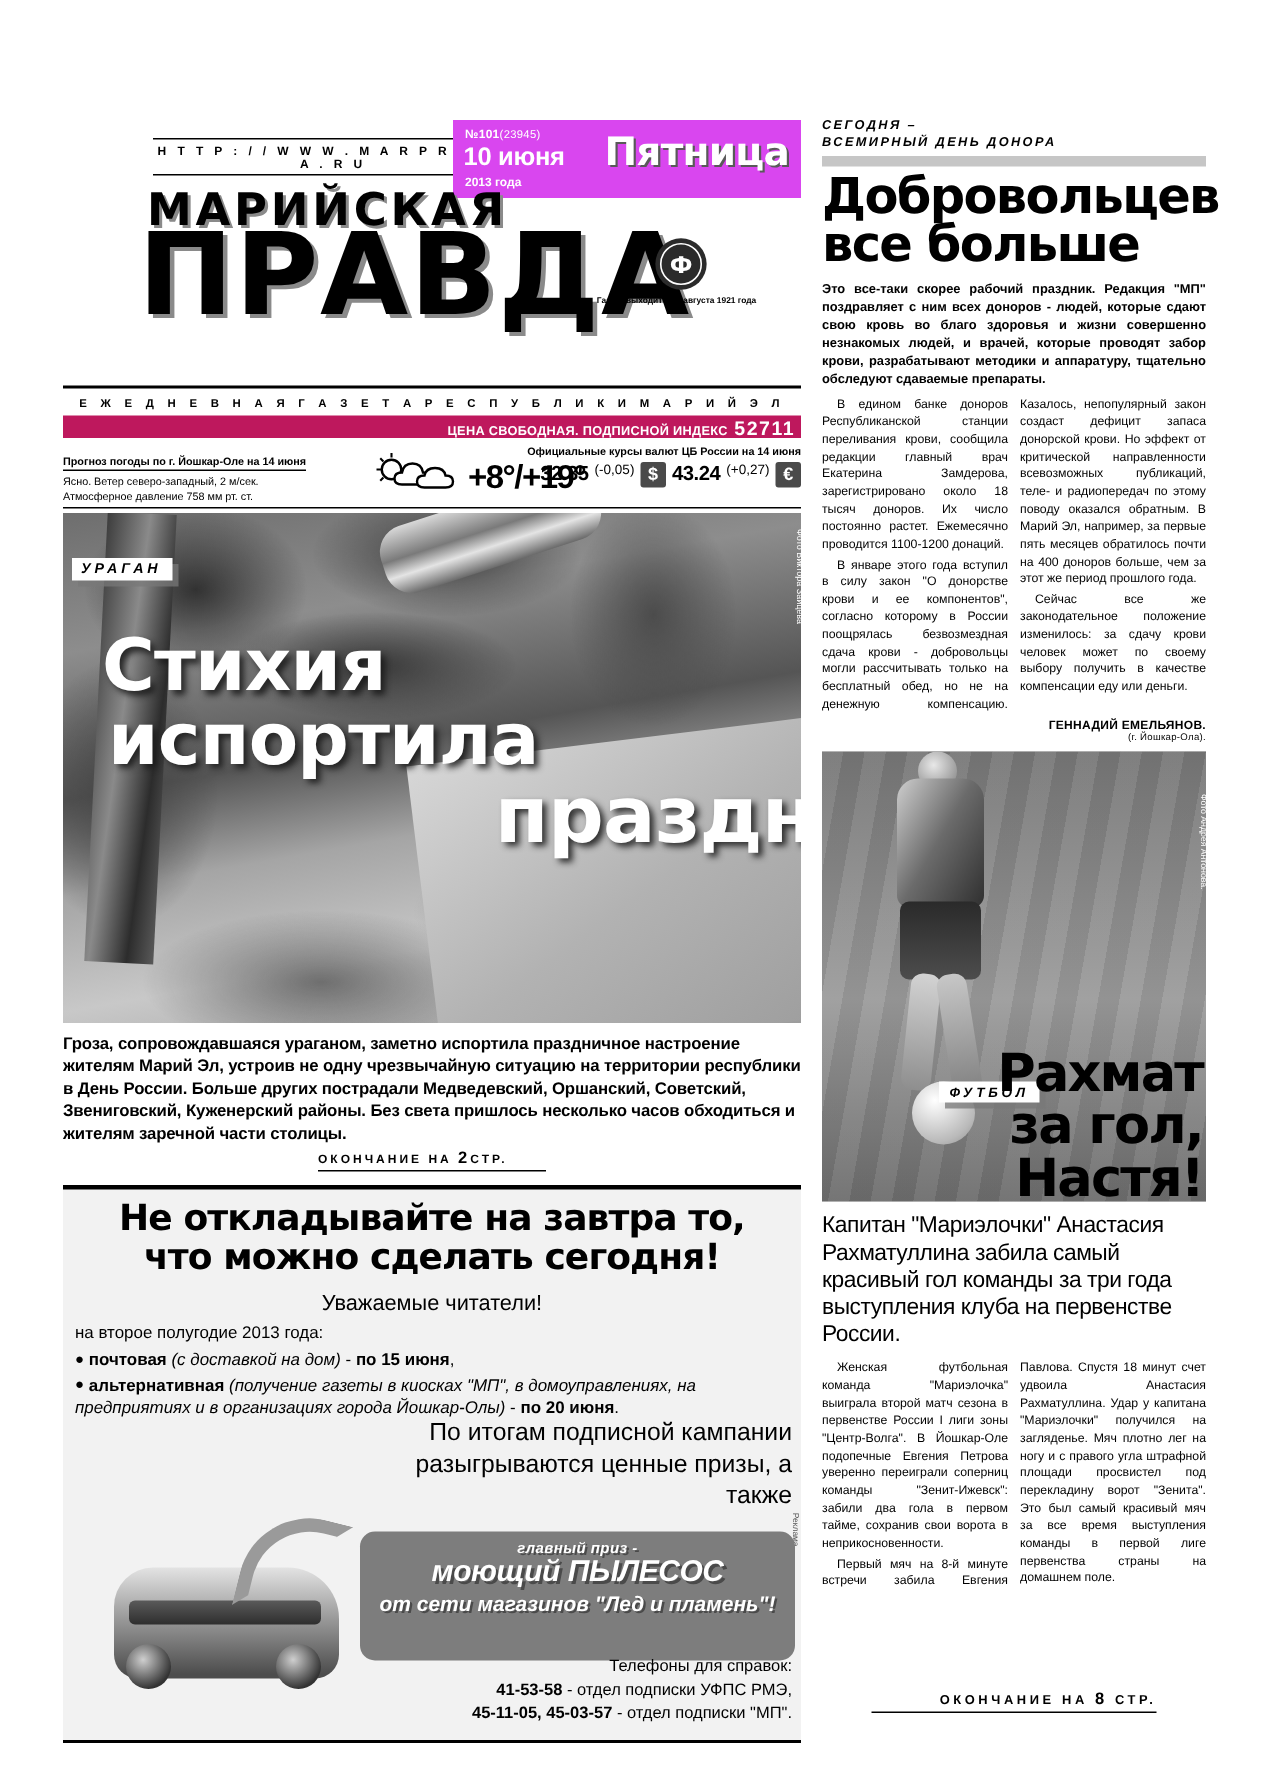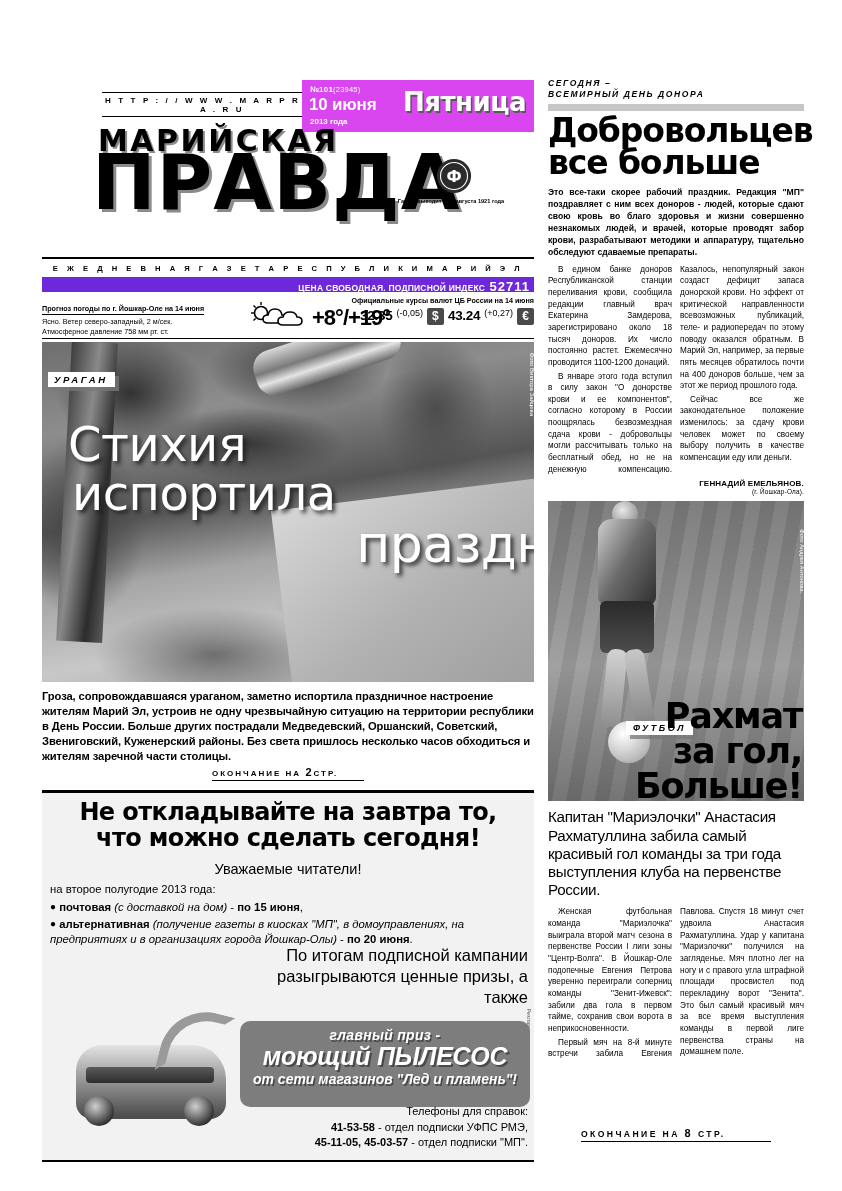--- a/index.html
+++ b/index.html
@@ -74,21 +74,21 @@
   }
 
   .tagline {
     position: relative; margin-top: 2px;
     border-top: 2px solid #000;
     padding-top: 5px;
     text-align: center;
     font-size: 7.6px; font-weight: bold; letter-spacing: 3.5px;
   }
   .price-bar {
-    margin-top: 4px; height: 15px; background: #6d28d9;
+    margin-top: 4px; height: 15px; background: #be185d;
     text-align: right; padding-right: 4px;
   }
   .price-bar span {
     font-size: 8.5px; font-weight: bold; color: #fff;
     line-height: 15px; letter-spacing: .2px;
   }
   .price-bar .idx { font-size: 13px; letter-spacing: 1px; }
 
   
   .info-bar {
@@ -159,21 +159,21 @@
     box-shadow: 4px 4px 0 rgba(120,120,120,.75);
   }
   .photo-credit-v {
     position: absolute; right: -1px; top: 74px;
     font-size: 6px; color: #fff;
     transform: rotate(90deg); transform-origin: right top;
     white-space: nowrap;
   }
   .hero-head {
     position: absolute; left: 0; top: 78px; width: 588px;
-    color: #fff; font-weight: normal;
+    color: #fff; font-weight: bold;
     font-family: "DejaVu Sans", sans-serif;
     font-size: 48px; line-height: 1.02; letter-spacing: -.5px;
     text-shadow: 3px 3px 4px rgba(25,25,25,.85);
   }
   .hero-head .l1 { display: block; padding-left: 26px; }
   .hero-head .l2 { display: block; padding-left: 30px; }
   .hero-head .l3 { display: block; text-align: right; padding-right: 16px; font-size: 52px; }
 
   
   .lead {
@@ -208,25 +208,25 @@
   .ad-prize {
     position: absolute; right: 6px; top: 152px; width: 284px;
     text-align: right; font-size: 16.5px; line-height: 1.26;
   }
   .prize-badge {
     position: absolute; right: 4px; top: 228px; width: 290px; height: 86px;
     background: #7d7d7d; border-radius: 10px; color: #fff; text-align: center;
     padding-top: 6px;
   }
   .prize-badge .p1 {
-    font-size: 14px; font-weight: bold; font-style: italic; letter-spacing: .3px;
+    font-size: 10px; font-weight: bold; font-style: italic; letter-spacing: .3px;
     text-shadow: 1.5px 1.5px 0 #4a4a4a;
   }
   .prize-badge .p2 {
-    font-size: 25px; font-weight: bold; font-style: italic; line-height: 1.08;
+    font-size: 20px; font-weight: bold; font-style: italic; line-height: 1.08;
     letter-spacing: -.3px; text-shadow: 2px 2px 0 #4a4a4a;
   }
   .prize-badge .p3 {
     font-size: 14px; font-weight: bold; font-style: italic; line-height: 1.2; margin-top: 1px;
     text-shadow: 1.5px 1.5px 0 #4a4a4a;
   }
   .vac-img {
     position: absolute; left: 24px; top: 214px; width: 215px; height: 125px;
   }
   .vac-body {
@@ -358,21 +358,21 @@
     margin-top: 7px; font-size: 15.2px; line-height: 1.2; letter-spacing: -.3px;
   }
   .foot-body {
     margin-top: 7px;
     column-count: 2; column-gap: 8px; font-size: 8.2px; line-height: 1.42;
     text-align: justify;
   }
   .foot-body p { text-indent: 10px; margin-bottom: 2px; }
   .cont-2 {
     position: absolute; left: 0; right: 0; bottom: 4px; margin: 0 auto; width: 190px;
-    text-align: left; border-bottom: 1.8px solid #000;
+    text-align: right; border-bottom: 1.8px solid #000;
     font-size: 8.6px; font-weight: bold; letter-spacing: 2.4px; padding-bottom: 2px;
   }
   .cont-2 .num { font-size: 11px; }
 </style>
 </head>
 <body>
 
 <div class="page">
 
   <div class="left-col">
@@ -541,21 +541,21 @@
         <div class="pl-shorts"></div>
         <div class="pl-leg1"></div>
         <div class="pl-leg2"></div>
         <div class="pl-ball"></div>
       </div>
       <div class="foot-credit-v">Фото Андрея Антонова.</div>
       <div class="tag-futbol">ФУТБОЛ</div>
       <div class="head-foot">
         <div>Рахмат</div>
         <div>за гол,</div>
-        <div>Больше!</div>
+        <div>Настя!</div>
       </div>
     </div>
 
     <div class="foot-standfirst">Капитан "Мариэлочки" Анастасия Рахматуллина забила самый красивый гол команды за три года выступления клуба на первенстве России.</div>
 
     <div class="foot-body">
       <p>Женская футбольная команда "Мариэлочка" выиграла второй матч сезона в первенстве России I лиги зоны "Центр-Волга". В Йошкар-Оле подопечные Евгения Петрова уверенно переиграли соперниц команды "Зенит-Ижевск": забили два гола в первом тайме, сохранив свои ворота в неприкосновенности.</p>
       <p>Первый мяч на 8-й минуте встречи забила Евгения Павлова. Спустя 18 минут счет удвоила Анастасия Рахматуллина. Удар у капитана "Мариэлочки" получился на загляденье. Мяч плотно лег на ногу и с правого угла штрафной площади просвистел под перекладину ворот "Зенита". Это был самый красивый мяч за все время выступления команды в первой лиге первенства страны на домашнем поле.</p>
     </div>
 

